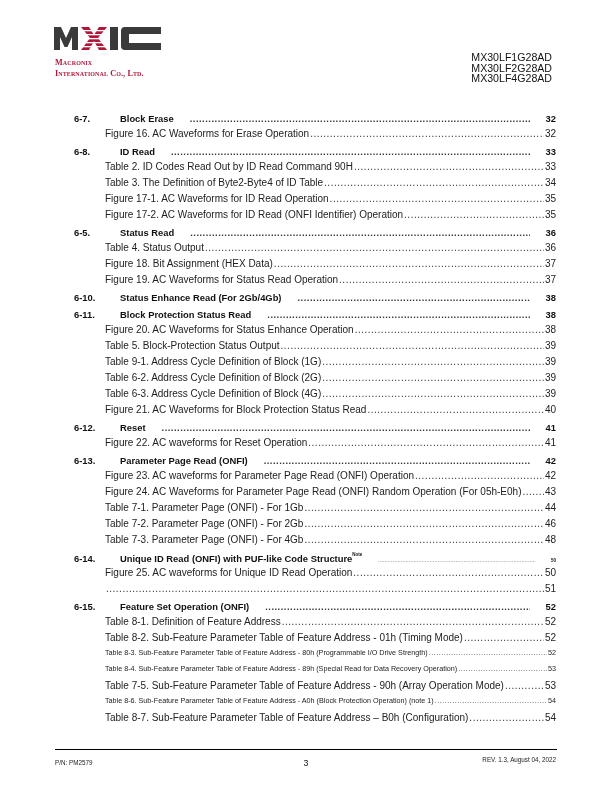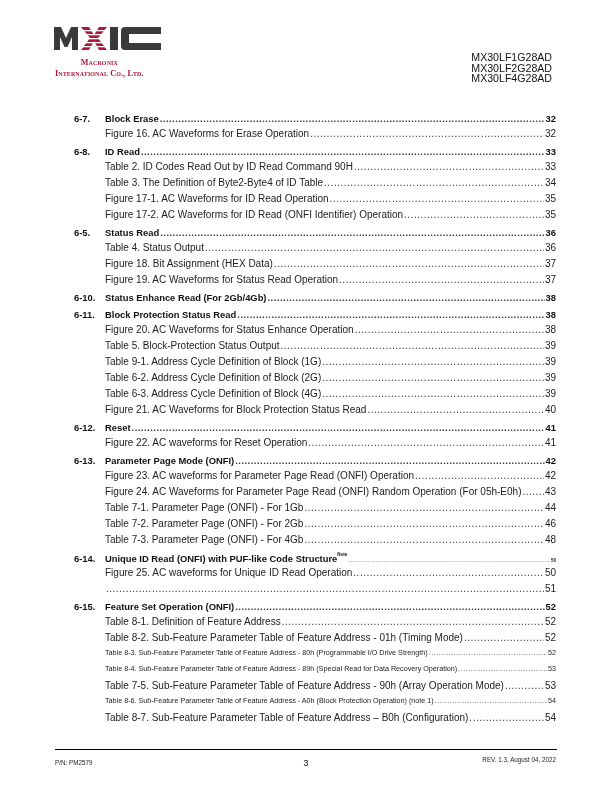--- a/index.html
+++ b/index.html
@@ -1,28 +1,28 @@
 <!DOCTYPE html>
 <html><head>
   <meta charset="utf-8">
   <style>
     * { box-sizing: border-box; margin: 0; padding: 0; }
     html, body { width: 612px; height: 792px; background: #ffffff; }
     body { position: relative; font-family: "Liberation Sans", sans-serif; color: #111; overflow: hidden; }
 
     .logo { position: absolute; left: 54px; top: 26px; width: 108px; height: 24px; }
-    .company { position: absolute; left: 55px; top: 57px; font-family: "Liberation Serif", serif; font-weight: bold; color: #b0163a; font-size: 8.2px; line-height: 11px; font-variant: small-caps; letter-spacing: 0.1px; text-align: center; }
+    .company { position: absolute; left: 55px; top: 57px; font-family: "Liberation Serif", serif; font-weight: bold; color: #b0163a; font-size: 8.2px; line-height: 11px; font-variant: small-caps; letter-spacing: 0.1px; }
     .company span { display: block; }
 
     .models { position: absolute; right: 60px; top: 52px; text-align: right; font-weight: normal; font-size: 10.6px; line-height: 10.6px; color: #111; }
     .models span { display: block; }
 
     .toc { position: absolute; left: 74px; top: 111px; width: 482px; }
     .row { display: flex; align-items: baseline; white-space: nowrap; overflow: hidden; }
-    .row.section { font-weight: bold; font-size: 9.4px; height: 17px; padding-top: 2px; }
+    .row.section { font-weight: bold; font-size: 9.4px; height: 17px; padding-top: 2px; gap: 15px; }
     .row.sub { font-size: 10px; height: 16px; padding-left: 31px; color: #222; }
     .row.sub.small { font-size: 7.2px; }
     .row .num { width: 31px; flex: none; }
     .row .title { flex: none; text-align: center; }
     .row .title sup { font-size: 4.5px; vertical-align: 6px; }
     .row .leader { flex: 1 1 auto; overflow: hidden; margin: 0 1px; color: #333; letter-spacing: 0.5px; }
     .row .leader::after { content: "........................................................................................................................................................................................................................................................"; }
     .row.tiny-leader .leader::after { font-size: 4px; }
     .row .page { flex: none; text-align: right; }
     .row.tiny-leader .page { font-size: 4.5px; }
@@ -172,21 +172,21 @@
       <span class="leader"></span>
       <span class="page">41</span>
     </div>
     <div class="row sub">
       <span class="title"><span>Figure 22. AC waveforms for Reset Operation</span></span>
       <span class="leader"></span>
       <span class="page">41</span>
     </div>
     <div class="row section">
       <span class="num">6-13.</span>
-      <span class="title"><span>Parameter Page Mode (ONFI)</span></span>
+      <span class="title"><span>Parameter Page Read (ONFI)</span></span>
       <span class="leader"></span>
       <span class="page">42</span>
     </div>
     <div class="row sub">
       <span class="title"><span>Figure 23. AC waveforms for Parameter Page Read (ONFI) Operation</span></span>
       <span class="leader"></span>
       <span class="page">42</span>
     </div>
     <div class="row sub">
       <span class="title"><span>Figure 24. AC Waveforms for Parameter Page Read (ONFI) Random Operation (For 05h-E0h)</span></span>

